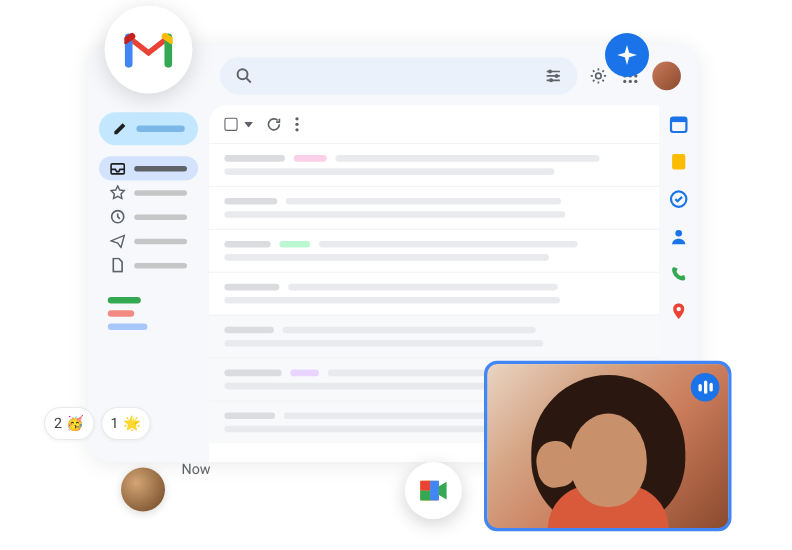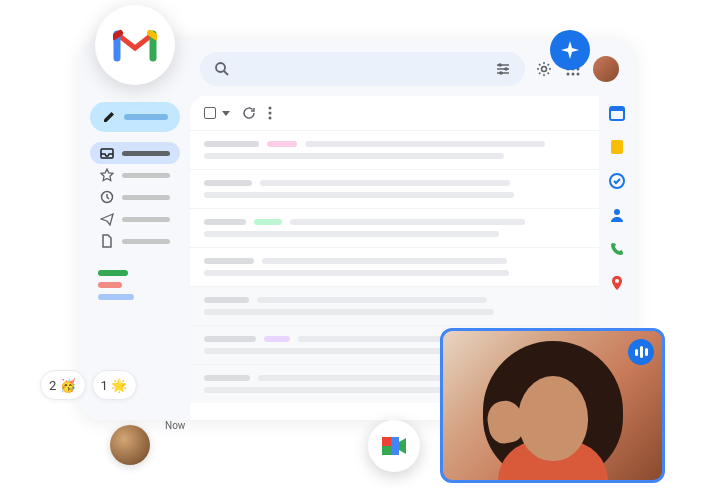--- a/index.html
+++ b/index.html
@@ -234,21 +234,21 @@
     }
     .chat-avatar {
       width: 40px;
       height: 40px;
       border-radius: 50%;
       background: radial-gradient(circle at 35% 35%, #d4a574, #6b4423);
       box-shadow: 0 2px 8px rgba(0,0,0,0.15);
       position: relative;
     }
     .chat-time {
-      font-size: 10px;
+      font-size: 13px;
       color: #5f6368;
       margin-bottom: 3px;
       text-align: right;
       padding-right: 6px;
     }
     .chat-msg {
       background: #fff;
       border: 1px solid #e8eaed;
       border-radius: 18px;
       padding: 8px 14px;

